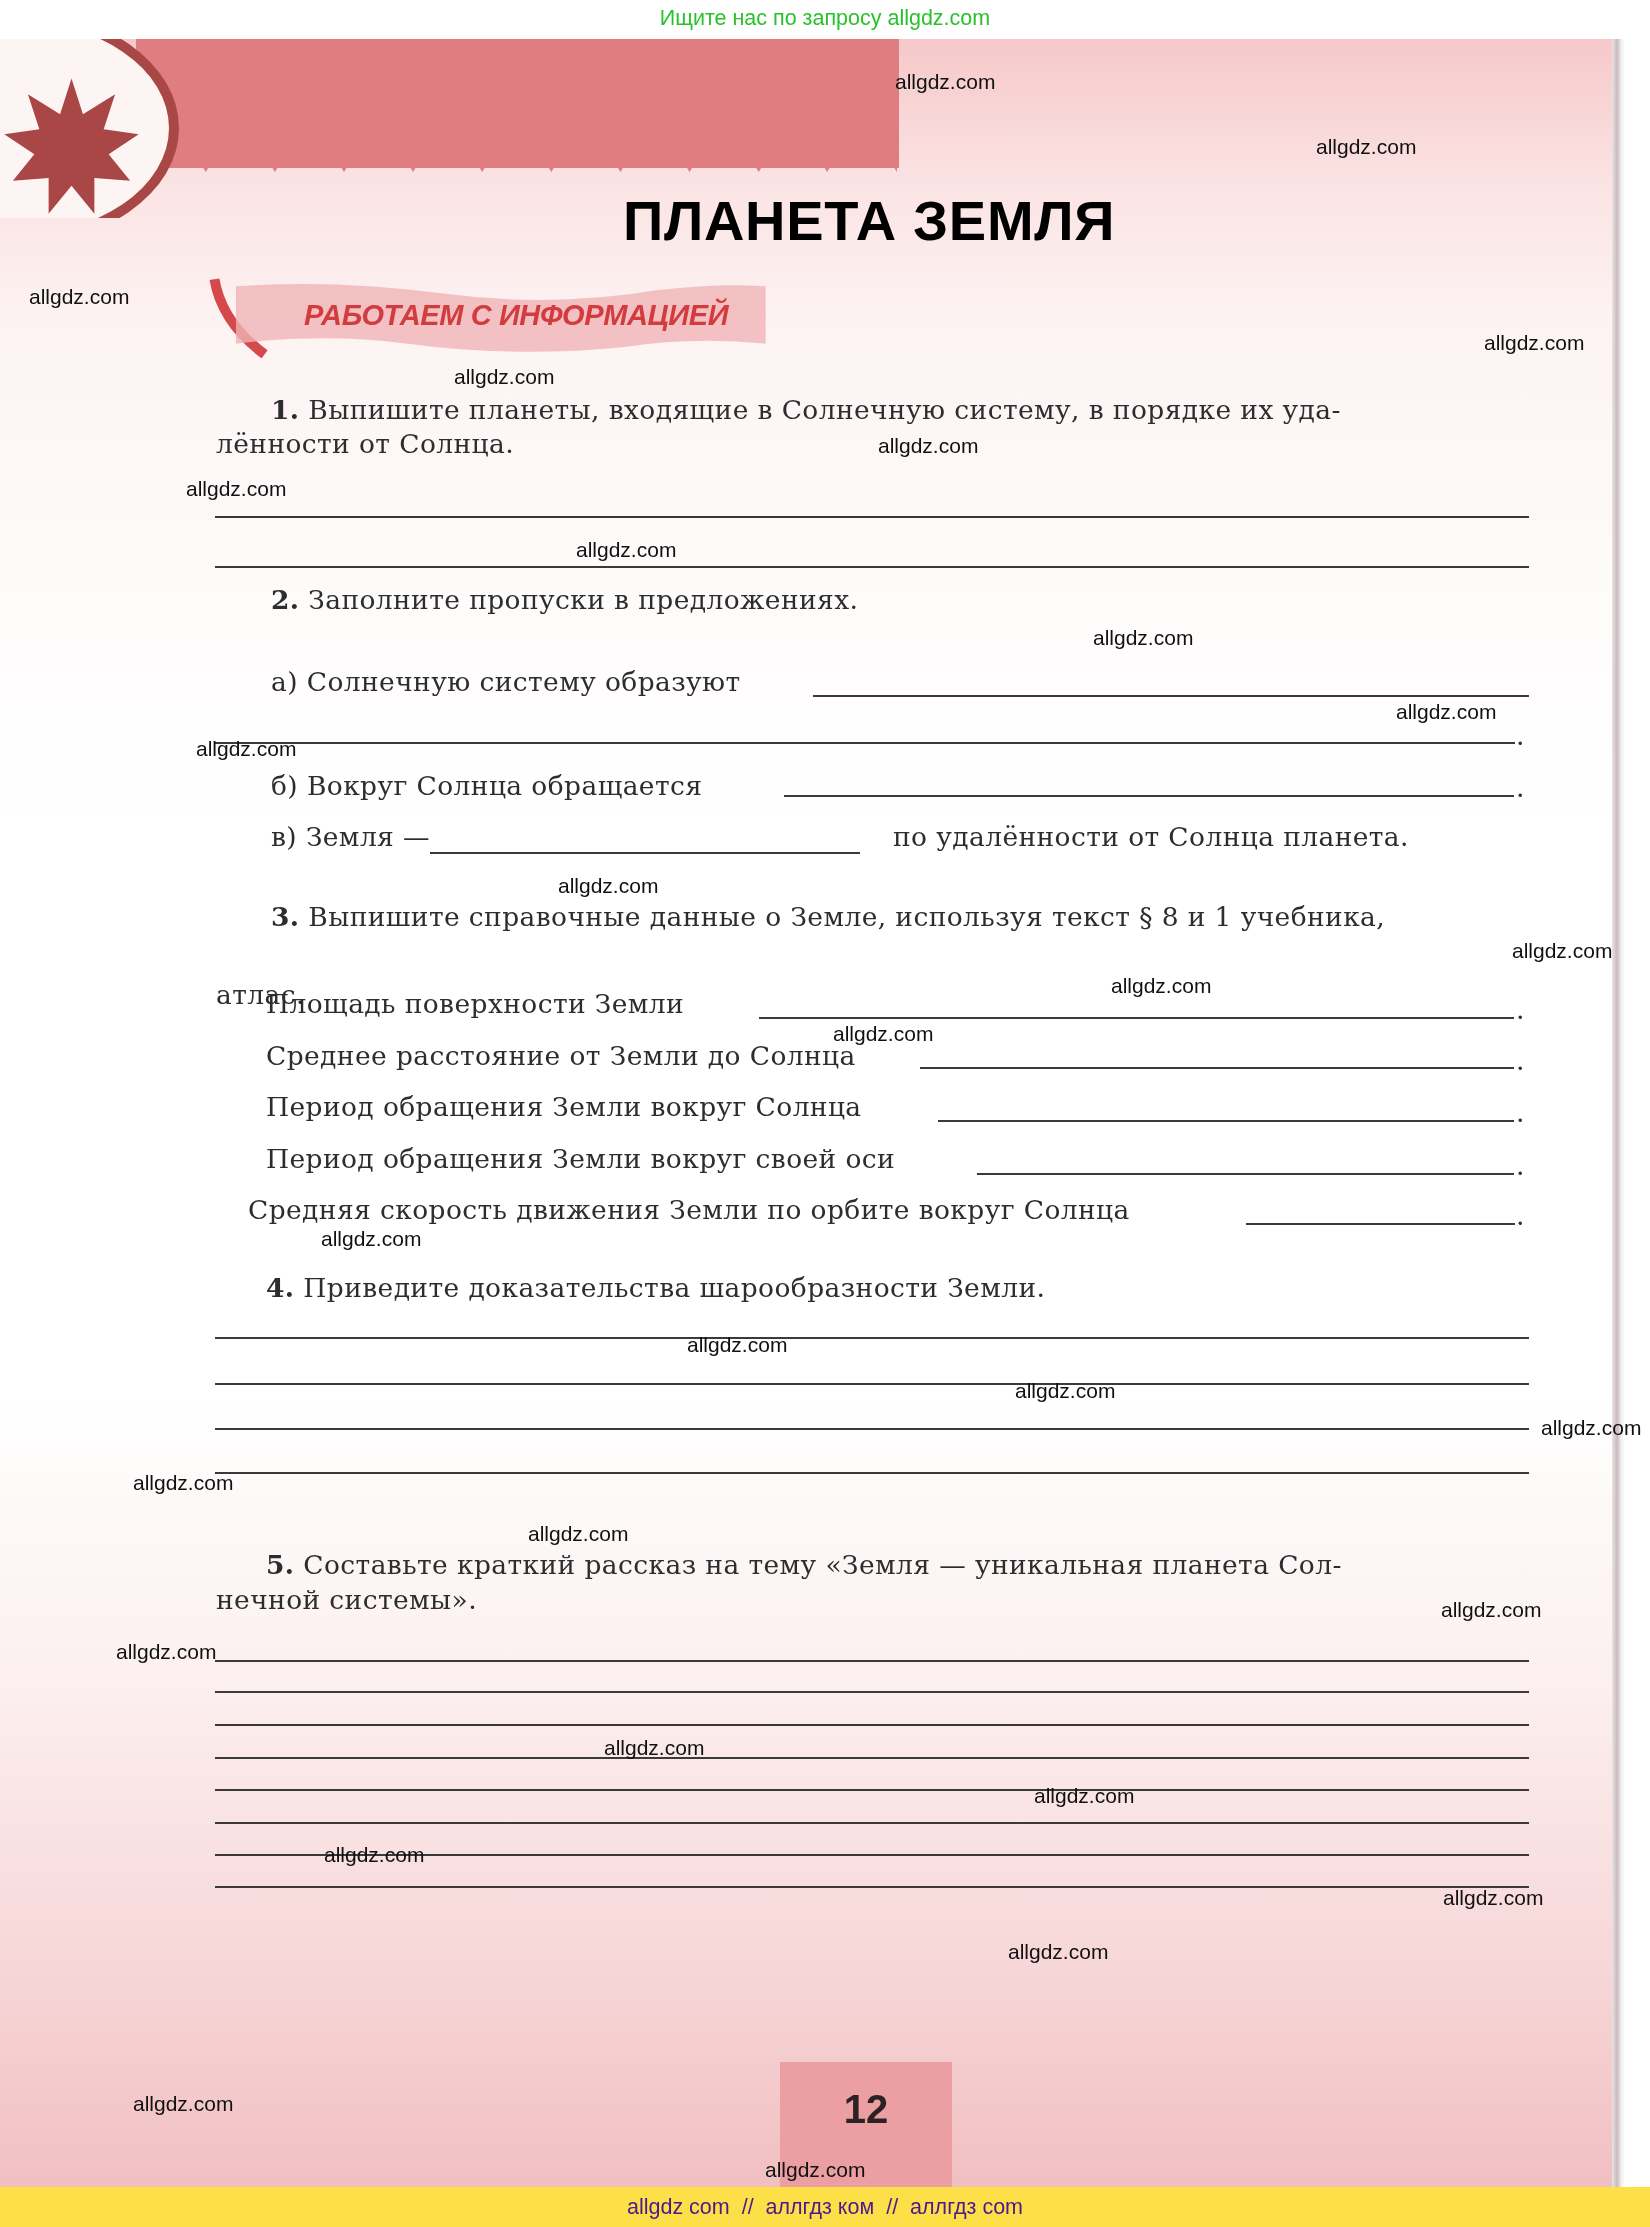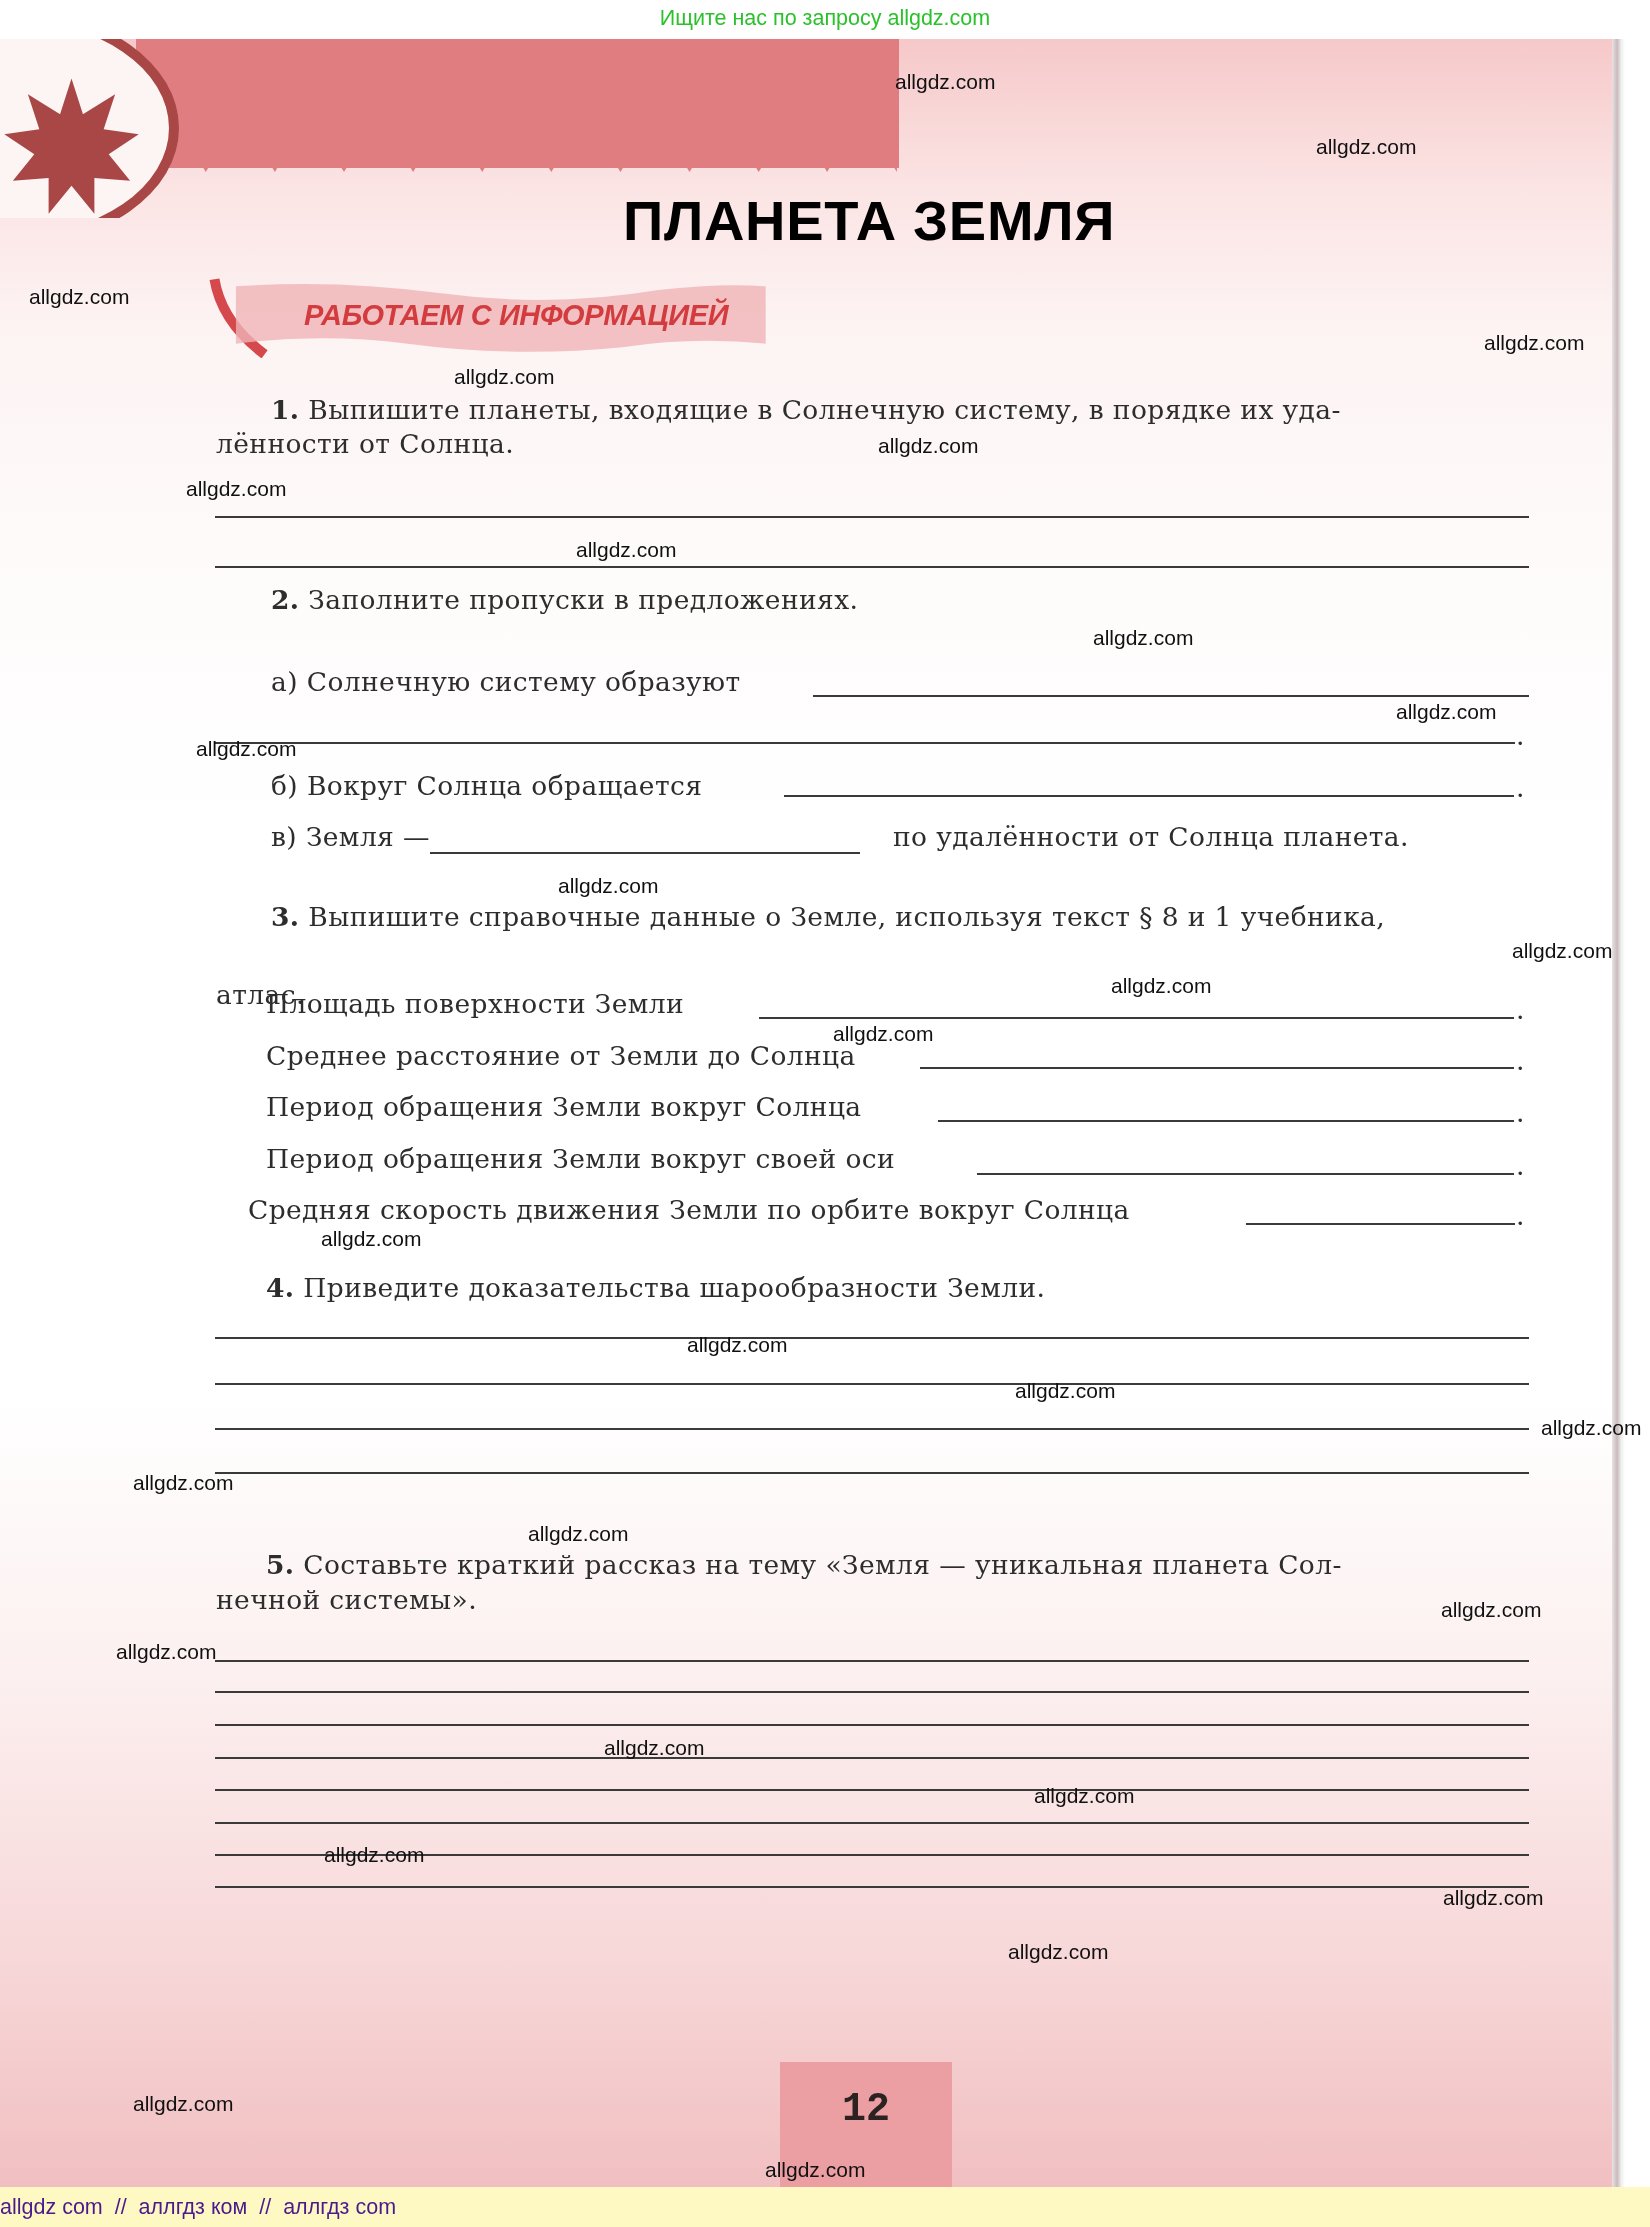--- a/index.html
+++ b/index.html
@@ -54,25 +54,25 @@
   .wm {
     position:absolute; font-family:"Liberation Sans", sans-serif; font-size:21px;
     color:#111; white-space:nowrap;
   }
   .page-num-box {
     position:absolute; left:780px; top:2062px; width:172px; height:125px;
     background:#eb9fa2;
   }
   .page-num {
     position:absolute; left:780px; top:2087px; width:172px; text-align:center;
-    font-family:Liberation Mono, monospace; font-weight:bold; font-size:40px; color:#2c2222;
+    font-family:Liberation Sans, sans-serif; font-weight:bold; font-size:40px; color:#2c2222;
   }
   .footer {
-    position:absolute; left:0; top:2187px; width:1650px; height:41px; background:#fef9c3;
-    font-family:"Liberation Sans", sans-serif; font-size:21.5px;
+    position:absolute; left:0; top:2187px; width:1650px; height:41px; background:#fde047;
+    text-align:center; font-family:"Liberation Sans", sans-serif; font-size:21.5px;
     line-height:41px; color:#4b1a8c;
   }
 </style>
 </head>
 <body>
 
 <div class="top-banner">
   <span>Ищите нас по запросу allgdz.com</span>
 </div>
 

